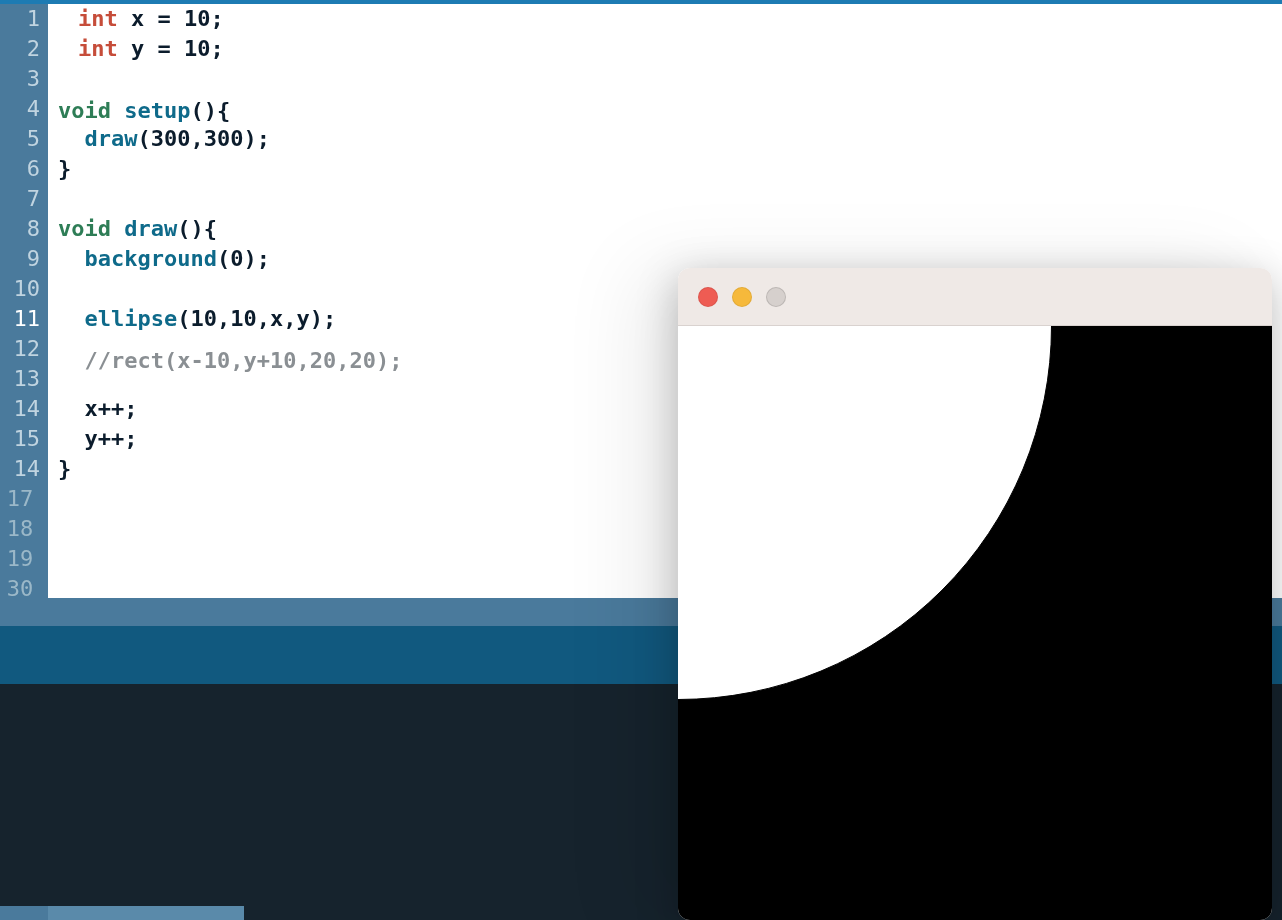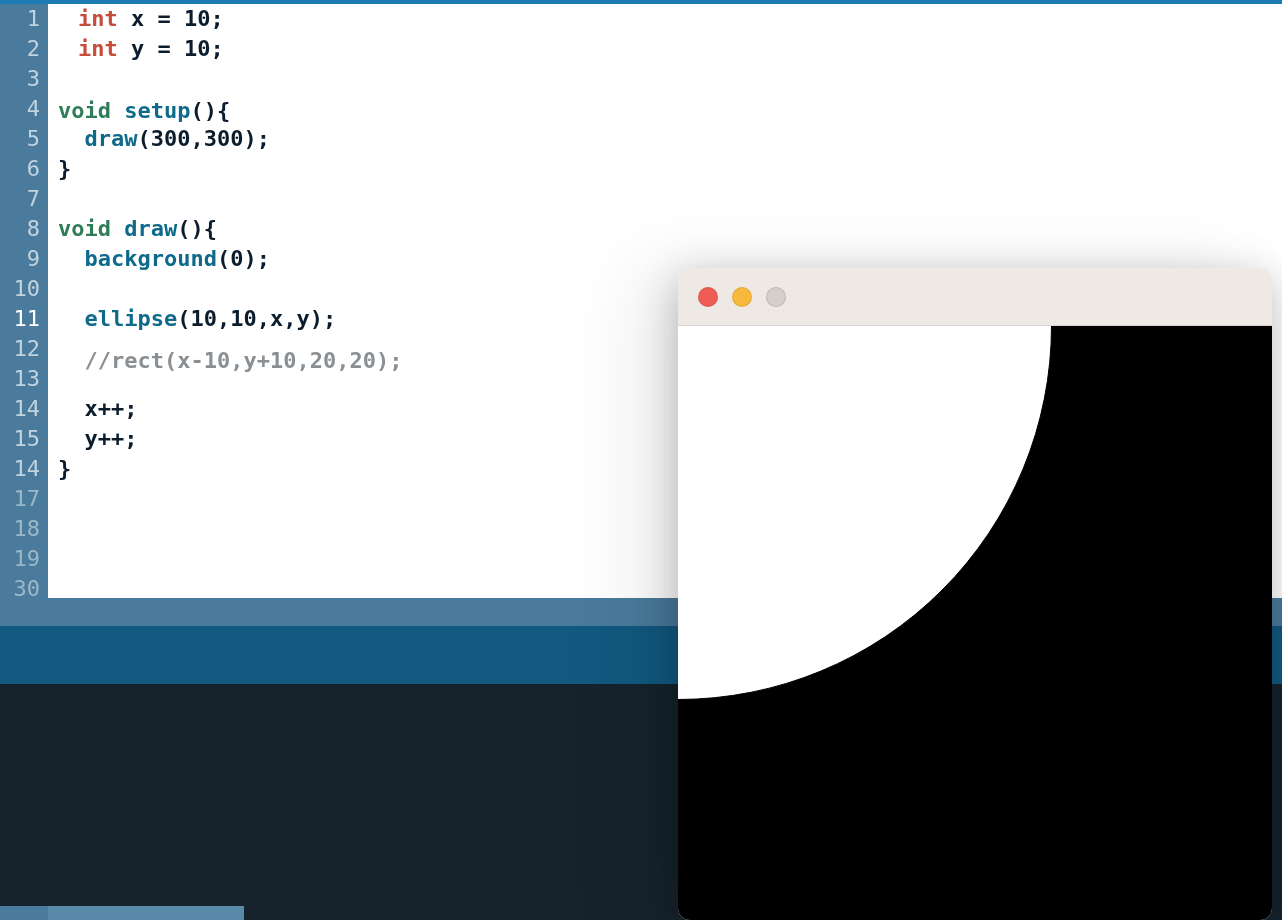--- a/index.html
+++ b/index.html
@@ -64,21 +64,21 @@
   }
 
   .ln {
     height: 30px;
     line-height: 30px;
     color: #c0d4e0;
     font-size: 22px;
     padding-right: 8px;
   }
   .ln.active-ln { color: #ffffff; }
-  .ln.dim-ln { color: #9bb8c8; }
+  .ln.dim-ln { color: #9bb8c8; text-align: center; }
 
   .codeline {
     position: absolute;
     left: 0;
     height: 30px;
     line-height: 30px;
     padding-left: 10px;
     font-size: 22px;
     white-space: pre;
     color: #0b1c2c;

